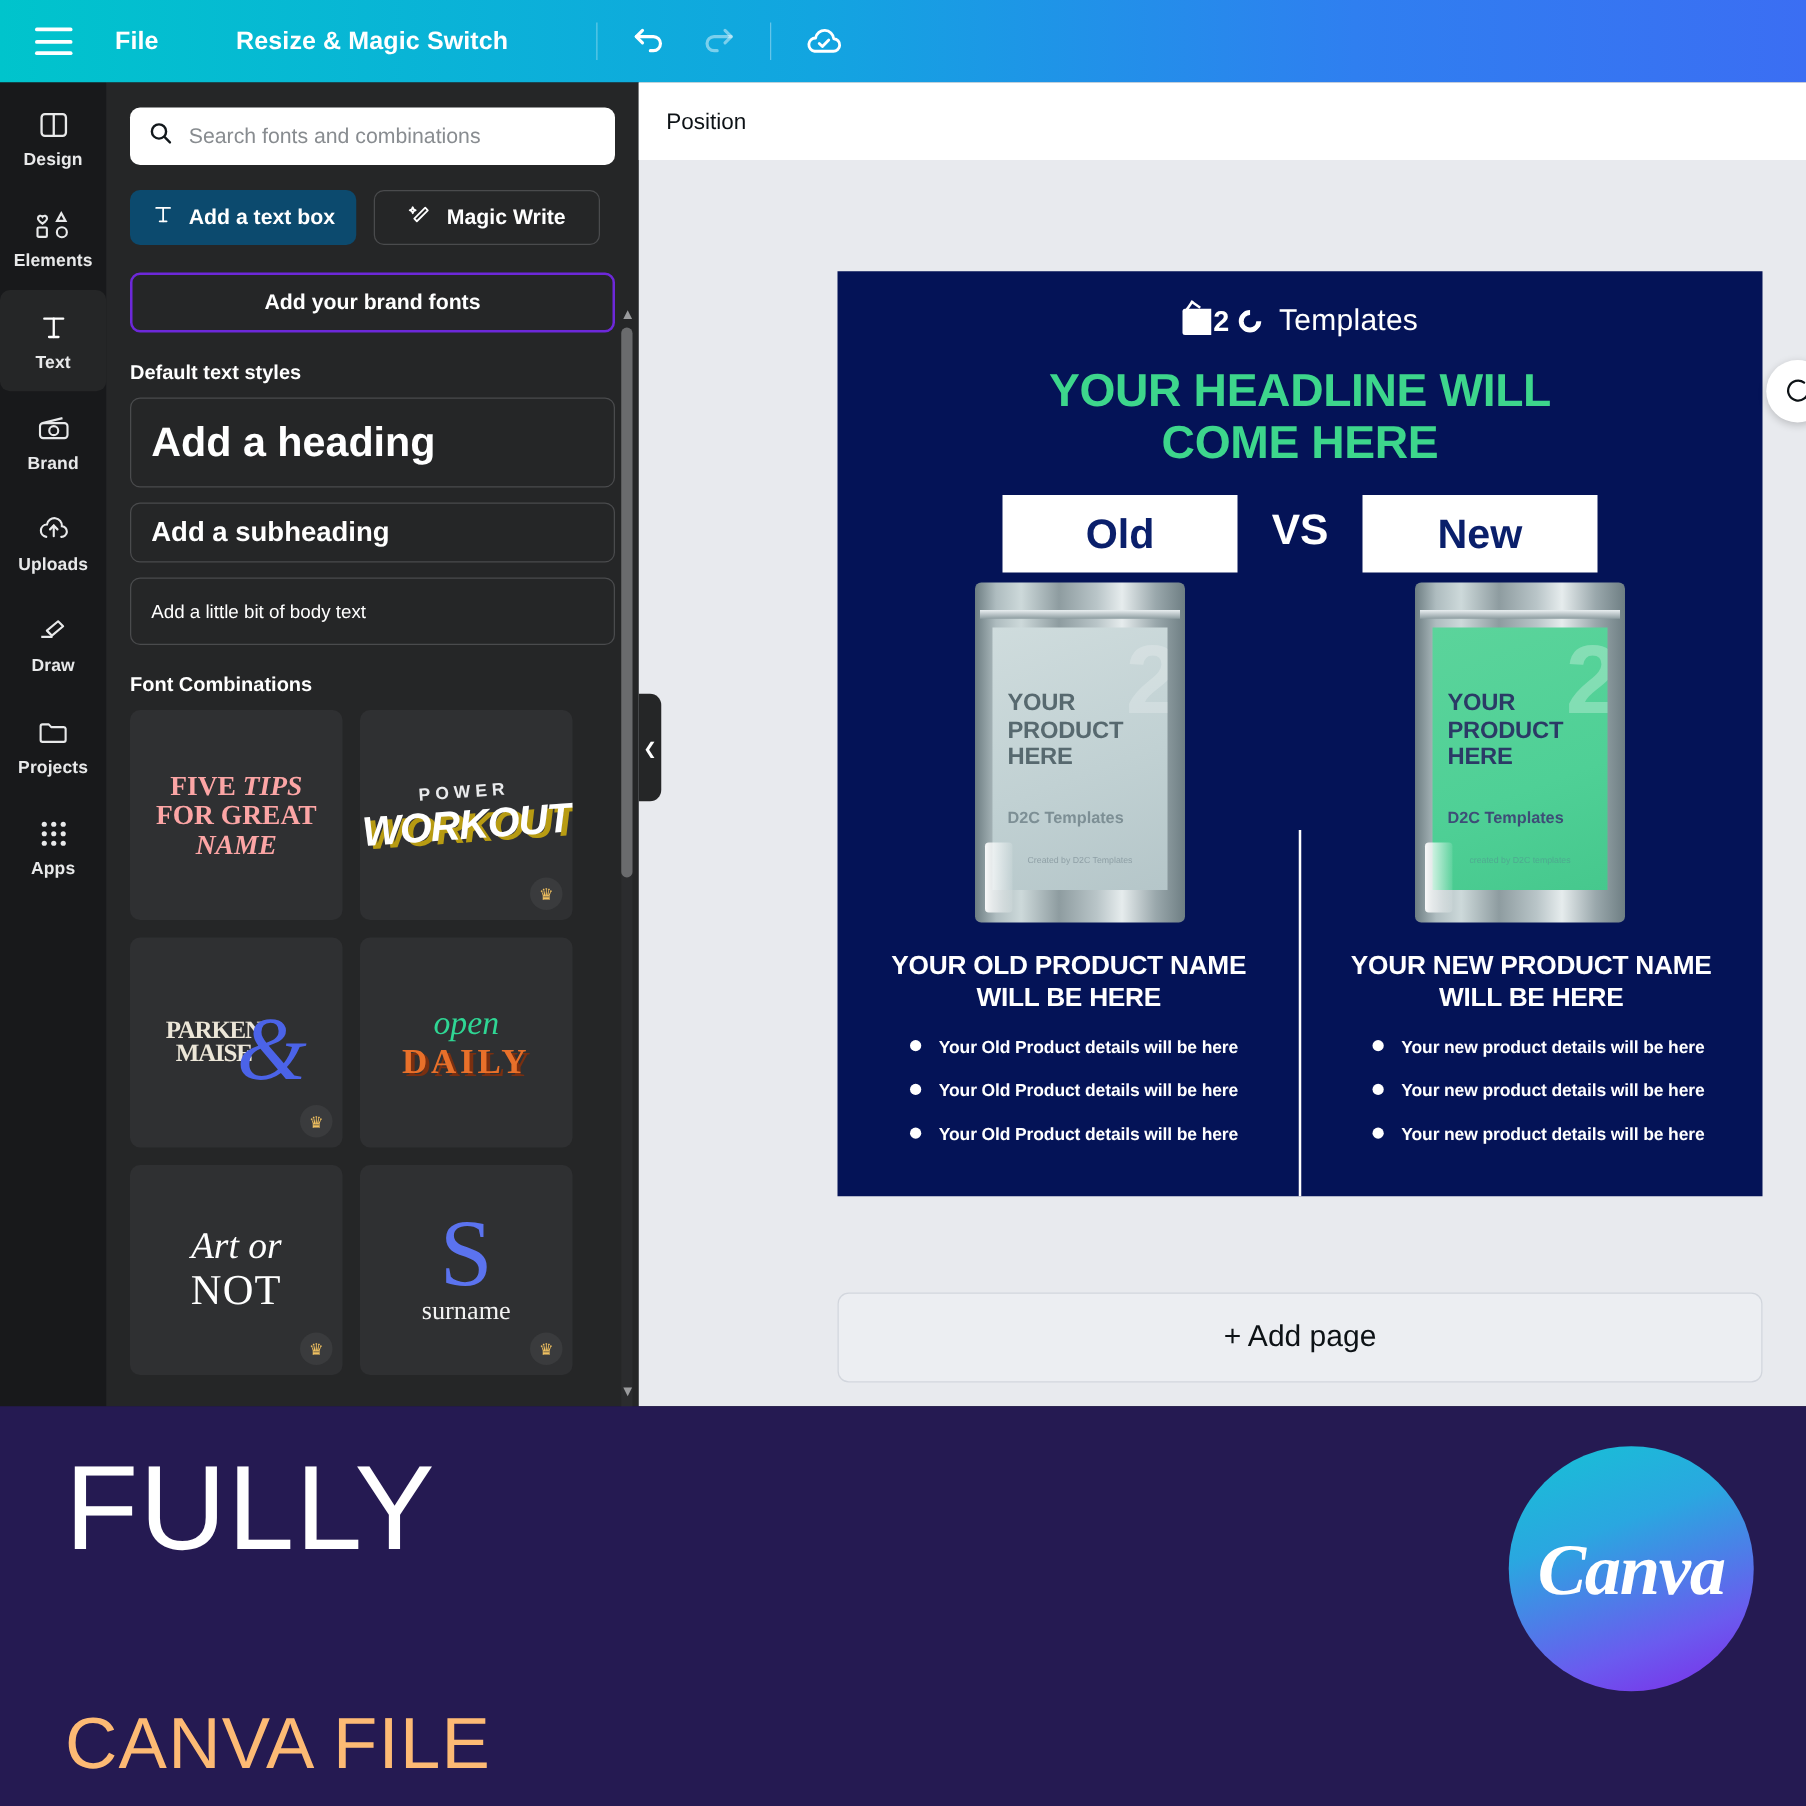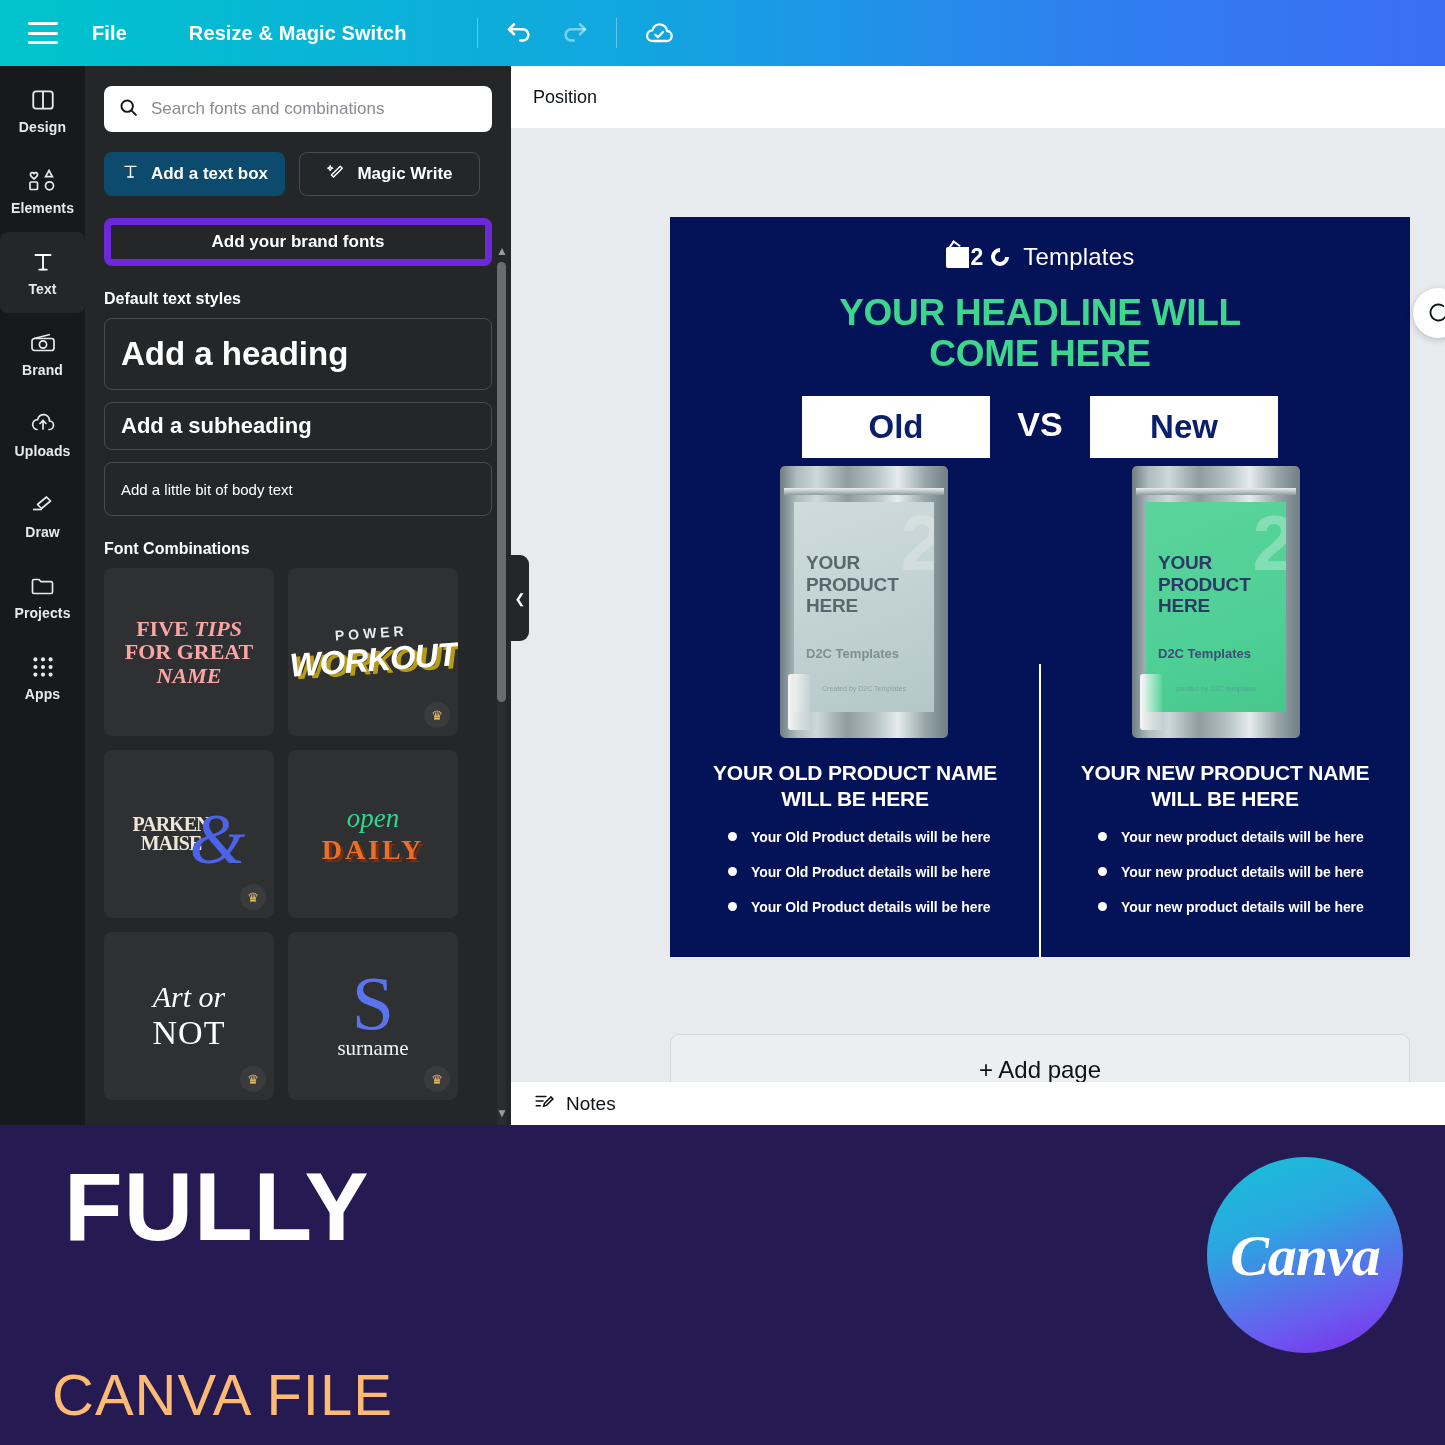--- a/index.html
+++ b/index.html
@@ -56,21 +56,21 @@
   .search-wrap input::placeholder { color: #888c90; }
   .btn-row { display: flex; gap: 14px; margin: 20px 19px 0 19px; }
   .btn {
     height: 44px; border-radius: 8px; display: flex; align-items: center;
     justify-content: center; gap: 11px; font-size: 17px; font-weight: bold;
     color: #fff; cursor: pointer;
   }
   .btn-primary { background: #0c4a6e; flex: 0 0 181px; }
   .btn-ghost { border: 1px solid #4a4b4d; flex: 0 0 181px; }
   .btn-wide {
-    margin: 22px 19px 0 19px; height: 48px; border: 7px solid #6d28d9;
+    margin: 22px 19px 0 19px; height: 48px; border: 2px solid #6d28d9;
     border-radius: 8px; display: flex; align-items: center; justify-content: center;
     color: #fff; font-size: 17px; font-weight: bold; cursor: pointer;
   }
   .sec-title { color: #fff; font-size: 16px; font-weight: bold; margin: 24px 0 10px 19px; }
   .style-card {
     margin: 0 19px 12px 19px; border: 1px solid #4a4b4d; border-radius: 8px;
     display: flex; align-items: center; padding-left: 16px; color: #fff; cursor: pointer;
   }
   .style-h { height: 72px; font-size: 33px; font-weight: bold; }
   .style-s { height: 48px; font-size: 22px; font-weight: bold; }
@@ -244,22 +244,22 @@
     background: #fff; display: flex; align-items: center; padding-left: 22px; gap: 11px;
   }
   .notesbar .nt { font-size: 19px; color: #0d1216; cursor: pointer; }
 
   
   .banner {
     position: absolute; left: 0; top: 1125px; width: 1445px; height: 320px;
     background: #251a52; overflow: hidden;
   }
   .banner .b1 {
-    position: absolute; left: 64px; top: 38px; color: #fff; font-size: 96px;
-    font-weight: bold; letter-spacing: 1px; line-height: .92;
+    position: absolute; left: 52px; top: 38px; color: #fff; font-size: 96px;
+    font-weight: normal; letter-spacing: 1px; line-height: .92;
   }
   .banner .b2 {
     position: absolute; left: 52px; top: 133px; color: #fff; font-size: 96px;
     font-weight: bold; letter-spacing: 1px; line-height: .92;
   }
   .banner .b3 {
     position: absolute; left: 52px; top: 241px; color: #fdba74; font-size: 58px;
     font-weight: normal; letter-spacing: 1px; line-height: 1;
   }
   .canva-badge {
@@ -607,31 +607,20 @@
                 <span class="tx">Your new product details will be here</span>
               </div>
           </div>
         </div>
       </div>
     </div>
 
     <div class="addpage">+ Add page</div>
   </div>
 
-  <div class="notesbar">
-    <span>
-      <svg width="22" height="22" viewBox="0 0 24 24" fill="none" stroke="#0d1216" stroke-width="1.7" stroke-linecap="round">
-          <line x1="3.5" y1="6" x2="14" y2="6"></line>
-          <line x1="3.5" y1="11" x2="11" y2="11"></line>
-          <line x1="3.5" y1="16" x2="8" y2="16"></line>
-          <path d="M19.5 6.5 12.5 13.5l-.8 3 3-.8 7-7z"></path>
-        </svg>
-    </span>
-    <span class="nt">Notes</span>
-  </div>
 
   <div class="banner">
     <div class="b1">FULLY</div>
     <div class="b3">CANVA FILE</div>
     <div class="canva-badge">
       <span>Canva</span>
     </div>
   </div>
 
 </div>

